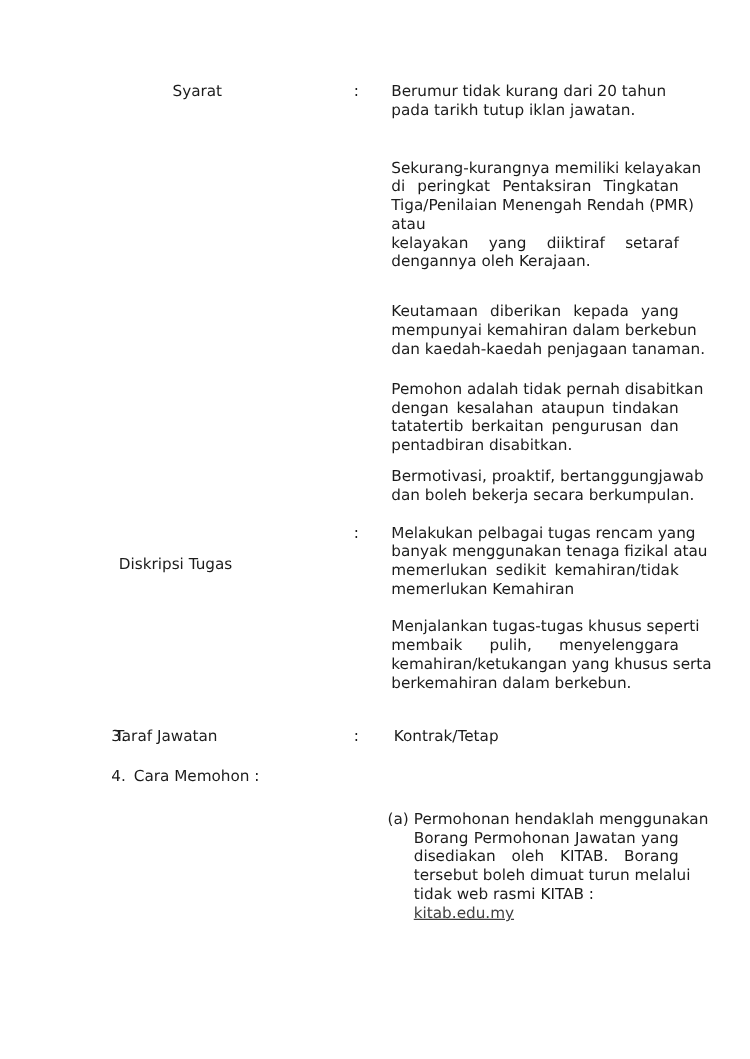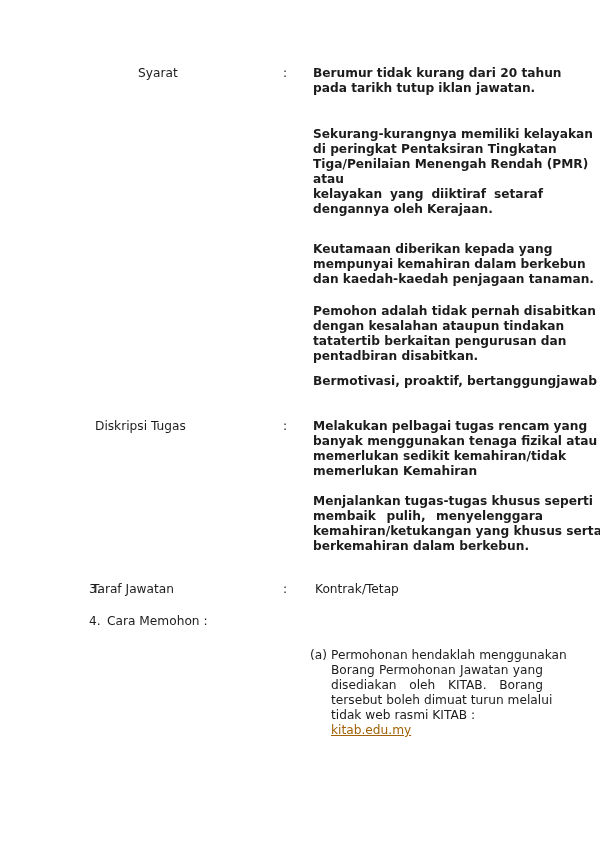--- a/index.html
+++ b/index.html
@@ -8,25 +8,25 @@
     width:600px;height:847px;
     margin:0 auto;
     background:#ffffff;
     font-family:"DejaVu Sans","Liberation Sans",sans-serif;
     font-size:12.2px;
     line-height:15px;
     color:#1c1c1c;
     overflow:hidden;
   }
   .abs{position:absolute;}
-  .col{width:230px;font-weight:bold;}
+  .col{width:230px;}
   .ln{white-space:nowrap;height:15px;}
   .just{text-align:justify;text-align-last:justify;}
   .label{white-space:nowrap;}
-  a.doc-link{color:#a16207;text-decoration:underline;cursor:pointer;}
+  a.doc-link{color:#404040;text-decoration:underline;cursor:pointer;}
 </style>
 </head>
 <body>
 
 <div class="page">
 
   <span class="abs label" style="left:138px;top:66px">Syarat</span>
   <span class="abs" style="left:283px;top:66px">:</span>
 
   <div class="abs col" style="left:313px;top:66px">
@@ -47,23 +47,24 @@
       <div class="ln">dengannya oleh Kerajaan.</div>
     </div>
   <div class="abs col" style="left:313px;top:304px">
       <div class="ln just">Pemohon adalah tidak pernah disabitkan</div>
       <div class="ln just">dengan kesalahan ataupun tindakan</div>
       <div class="ln just">tatatertib berkaitan pengurusan dan</div>
       <div class="ln">pentadbiran disabitkan.</div>
     </div>
   <div class="abs col" style="left:313px;top:374px">
       <div class="ln just">Bermotivasi, proaktif, bertanggungjawab</div>
+      <div class="ln">dan boleh bekerja secara berkumpulan.</div>
     </div>
 
-  <span class="abs label" style="left:95px;top:419px">Diskripsi Tugas</span>
+  <span class="abs label" style="left:95px;top:444px">Diskripsi Tugas</span>
   <span class="abs" style="left:283px;top:419px">:</span>
 
   <div class="abs col" style="left:313px;top:419px">
       <div class="ln just">Melakukan pelbagai tugas rencam yang</div>
       <div class="ln just">banyak menggunakan tenaga fizikal atau</div>
       <div class="ln just">memerlukan sedikit kemahiran/tidak</div>
       <div class="ln">memerlukan Kemahiran</div>
     </div>
   <div class="abs col" style="left:313px;top:494px">
       <div class="ln just">Menjalankan tugas-tugas khusus seperti</div>

